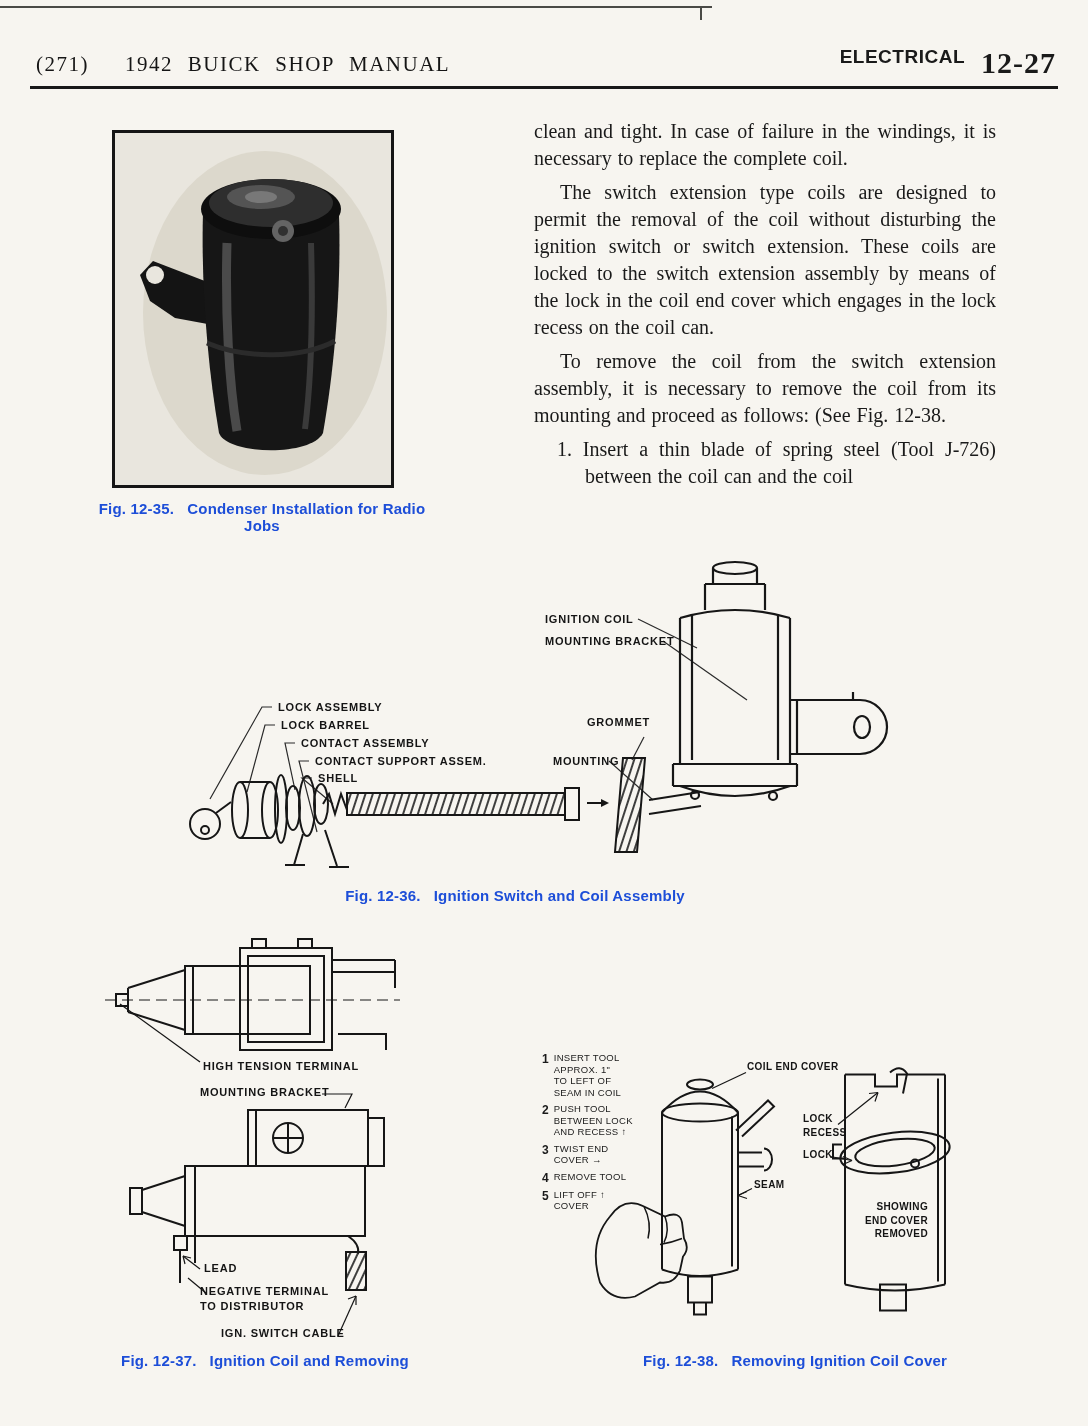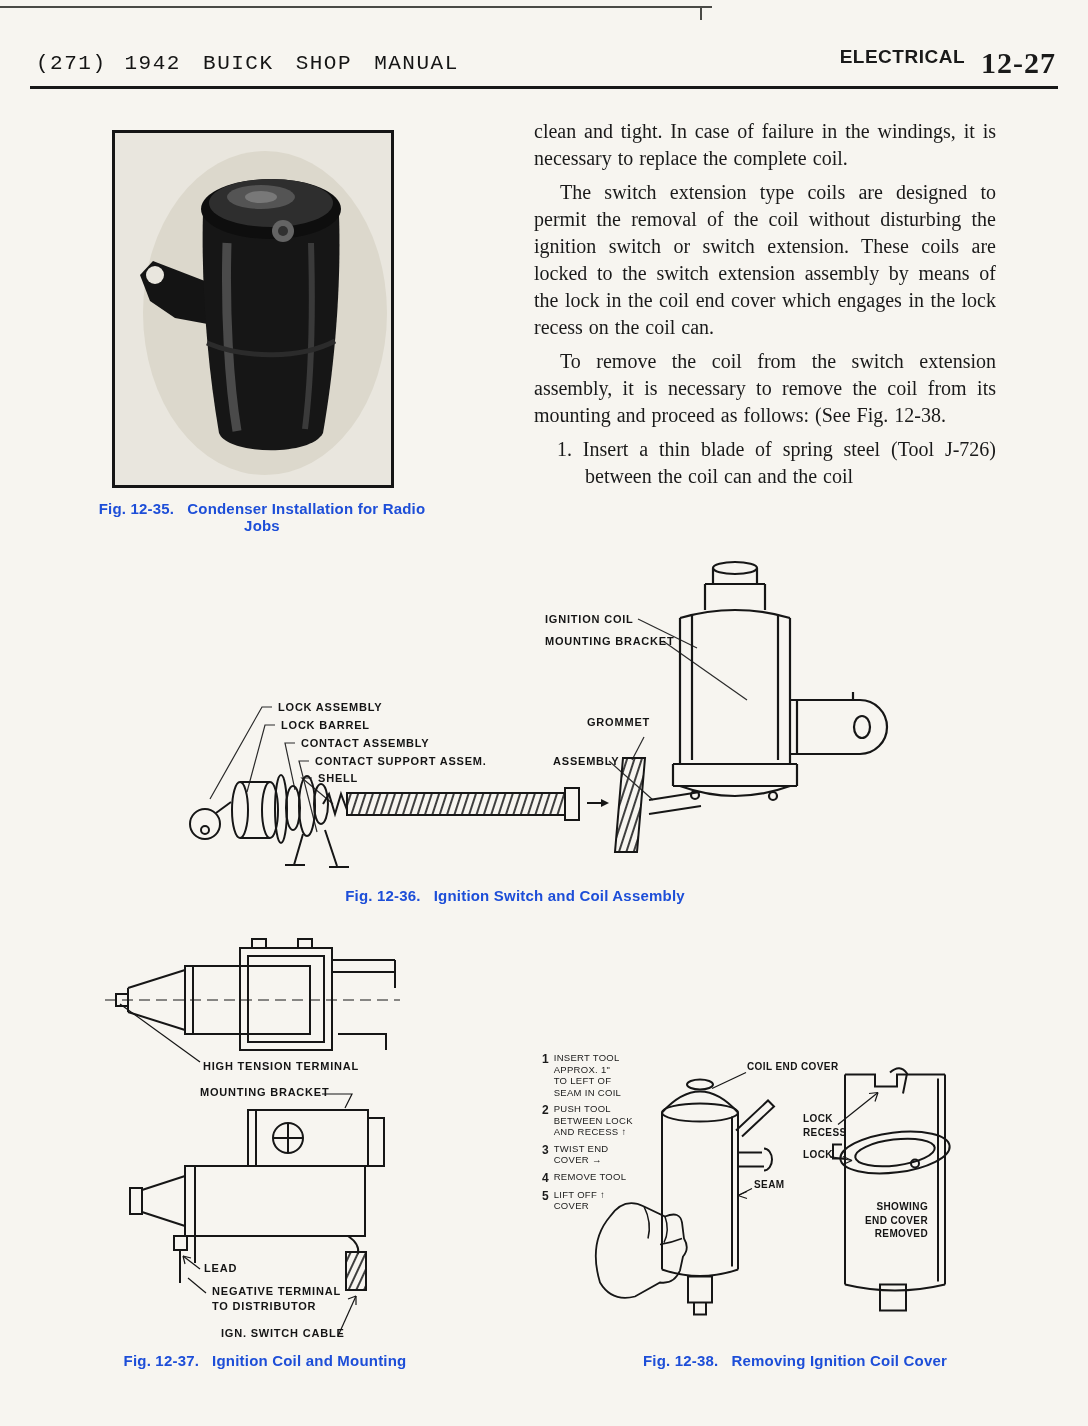--- a/index.html
+++ b/index.html
@@ -6,22 +6,22 @@
   .page{
     position:relative;width:1088px;height:1426px;background:#f7f5f0;
     font-family:"Liberation Serif",serif;color:#1a1a1a;overflow:hidden;
     margin:0 auto;
   }
   
   .scan-top{position:absolute;left:0;top:6px;width:712px;height:2px;background:#4a4a46;}
   .scan-tick{position:absolute;left:700px;top:6px;width:2px;height:14px;background:#4a4a46;}
 
   
-  .hdr-left{position:absolute;left:36px;top:52px;display:flex;gap:18px;align-items:flex-start;
-    font-size:21px;letter-spacing:1.5px;word-spacing:8px;color:#151515;font-family:Liberation Mono, monospace;}
+  .hdr-left{position:absolute;left:36px;top:52px;display:flex;gap:36px;align-items:flex-start;
+    font-size:21px;letter-spacing:1.5px;word-spacing:8px;color:#151515;}
   .hdr-right{position:absolute;right:32px;top:46px;display:flex;gap:16px;align-items:flex-start;}
   .hdr-section{font-family:"Liberation Sans",sans-serif;font-weight:700;font-size:19px;letter-spacing:.5px;}
   .hdr-code{font-weight:700;font-size:30px;letter-spacing:1px;}
   .rule{position:absolute;left:30px;top:86px;width:1028px;height:3px;background:#181818;}
 
   
   .photo-box{position:absolute;left:112px;top:130px;width:282px;height:358px;
     border:3px solid #151515;background:#ece9e1;box-sizing:border-box;}
   .photo-box svg{display:block;width:100%;height:100%;}
 
@@ -177,21 +177,21 @@
       </g>
     </svg>
     <div class="lbl" style="left:183px;top:148px;">LOCK ASSEMBLY</div>
     <div class="lbl" style="left:186px;top:166px;">LOCK BARREL</div>
     <div class="lbl" style="left:206px;top:184px;">CONTACT ASSEMBLY</div>
     <div class="lbl" style="left:220px;top:202px;">CONTACT SUPPORT ASSEM.</div>
     <div class="lbl" style="left:223px;top:219px;">SHELL</div>
     <div class="lbl" style="left:450px;top:60px;">IGNITION COIL</div>
     <div class="lbl" style="left:450px;top:82px;">MOUNTING BRACKET</div>
     <div class="lbl" style="left:492px;top:163px;">GROMMET</div>
-    <div class="lbl" style="left:458px;top:202px;">ASSEMBLY</div>
+    <div class="lbl" style="left:458px;top:202px;">MOUNTING</div>
   </div>
   <div class="caption cap36">
     <span class="cap-fig">Fig. 12-36.</span><span>Ignition Switch and Coil Assembly</span>
   </div>
 
   <div class="figwrap fig37">
     <svg viewBox="0 0 330 410">
       <defs>
         <pattern id="h37" width="7" height="26" patternUnits="userSpaceOnUse" patternTransform="rotate(25)">
           <line x1="3" y1="0" x2="3" y2="26" stroke="#2a2a2a" stroke-width="1.8"></line>
@@ -232,26 +232,26 @@
         <line x1="100" y1="331" x2="83" y2="318" stroke-width="1.2"></line>
         <path d="M83,318 l2,8 M83,318 l8,2" stroke-width="1.2"></path>
         <line x1="106" y1="355" x2="88" y2="340" stroke-width="1.2"></line>
         <line x1="238" y1="398" x2="256" y2="358" stroke-width="1.2"></line>
         <path d="M256,358 l-8,3 M256,358 l0,9" stroke-width="1.2"></path>
       </g>
     </svg>
     <div class="lbl" style="left:103px;top:121px;">HIGH TENSION TERMINAL</div>
     <div class="lbl" style="left:100px;top:147px;">MOUNTING BRACKET</div>
     <div class="lbl" style="left:104px;top:323px;">LEAD</div>
-    <div class="lbl" style="left:112px;top:346px;">NEGATIVE TERMINAL
+    <div class="lbl" style="left:100px;top:346px;">NEGATIVE TERMINAL
 TO DISTRIBUTOR</div>
     <div class="lbl" style="left:121px;top:388px;">IGN. SWITCH CABLE</div>
   </div>
   <div class="caption cap37">
-    <span class="cap-fig">Fig. 12-37.</span><span>Ignition Coil and Mounting</span>
+    <span class="cap-fig">Fig. 12-37.</span><span>Ignition Coil and Removing</span>
   </div>
 
   <div class="figwrap fig38">
     <svg viewBox="0 0 470 300">
       <g stroke="#161616" stroke-width="2" fill="none">
         <path d="M122,68 Q160,26 198,68"></path>
         <ellipse cx="160" cy="68" rx="38" ry="9"></ellipse>
         <ellipse cx="160" cy="40" rx="13" ry="5"></ellipse>
         <line x1="122" y1="68" x2="122" y2="225"></line>
         <line x1="198" y1="68" x2="198" y2="225"></line>

